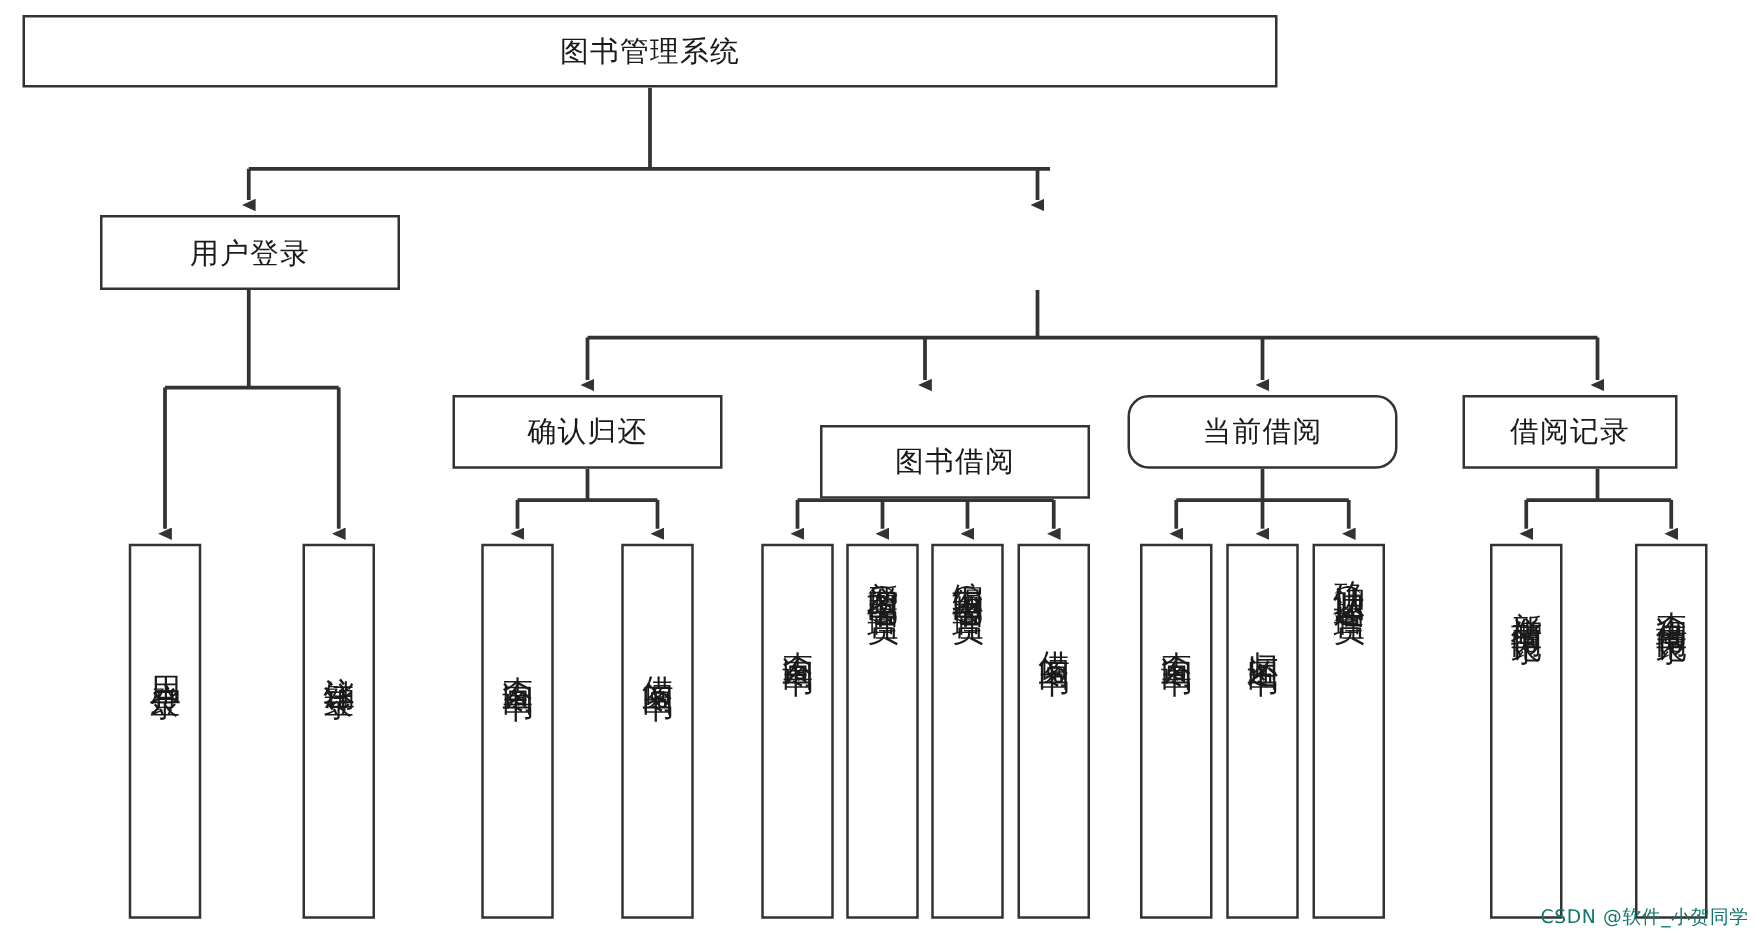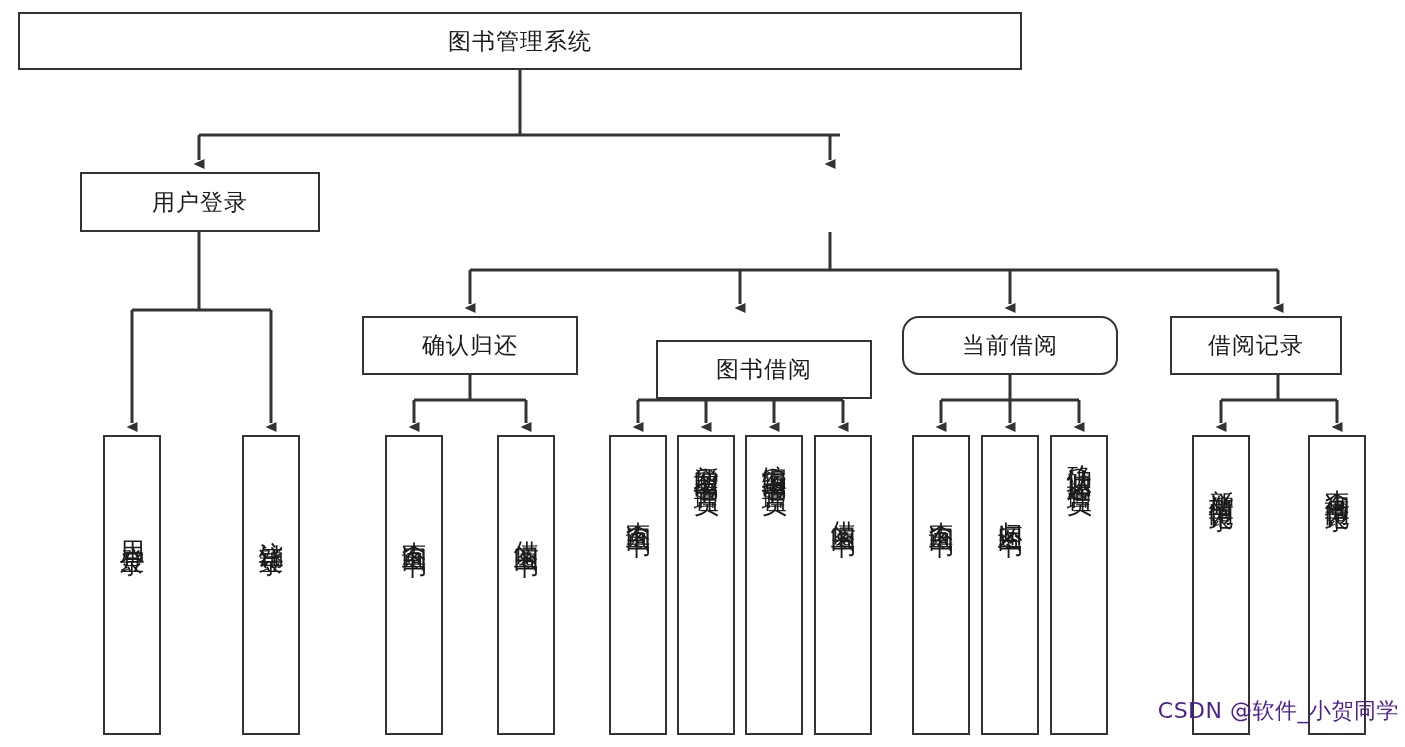--- a/index.html
+++ b/index.html
@@ -63,23 +63,23 @@
   }
   .vert.mid2 .vlabel {
     margin-top: 58px;
   }
   .vert.mid3 .vlabel {
     margin-top: 26px;
   }
   #watermark {
     position: absolute;
     right: 6px;
-    bottom: 21px;
-    font-size: 22px;
-    color: #4c1d95;
+    bottom: 4px;
+    font-size: 15px;
+    color: #0f766e;
     letter-spacing: 0.5px;
     white-space: nowrap;
   }
 </style>
 </head>
 <body>
 
 <div id="canvas">
 
   <svg id="edges" viewBox="0 0 1405 747">

